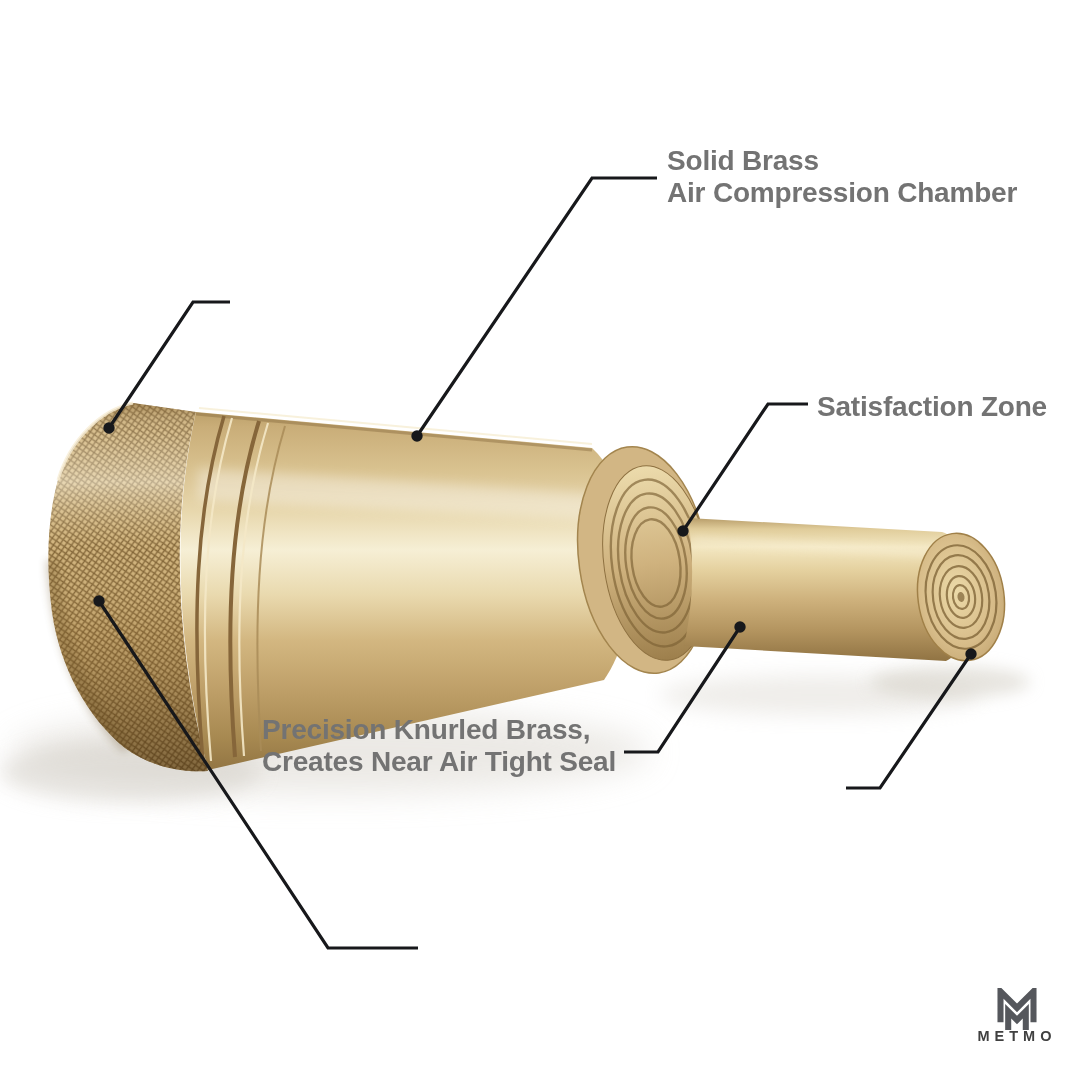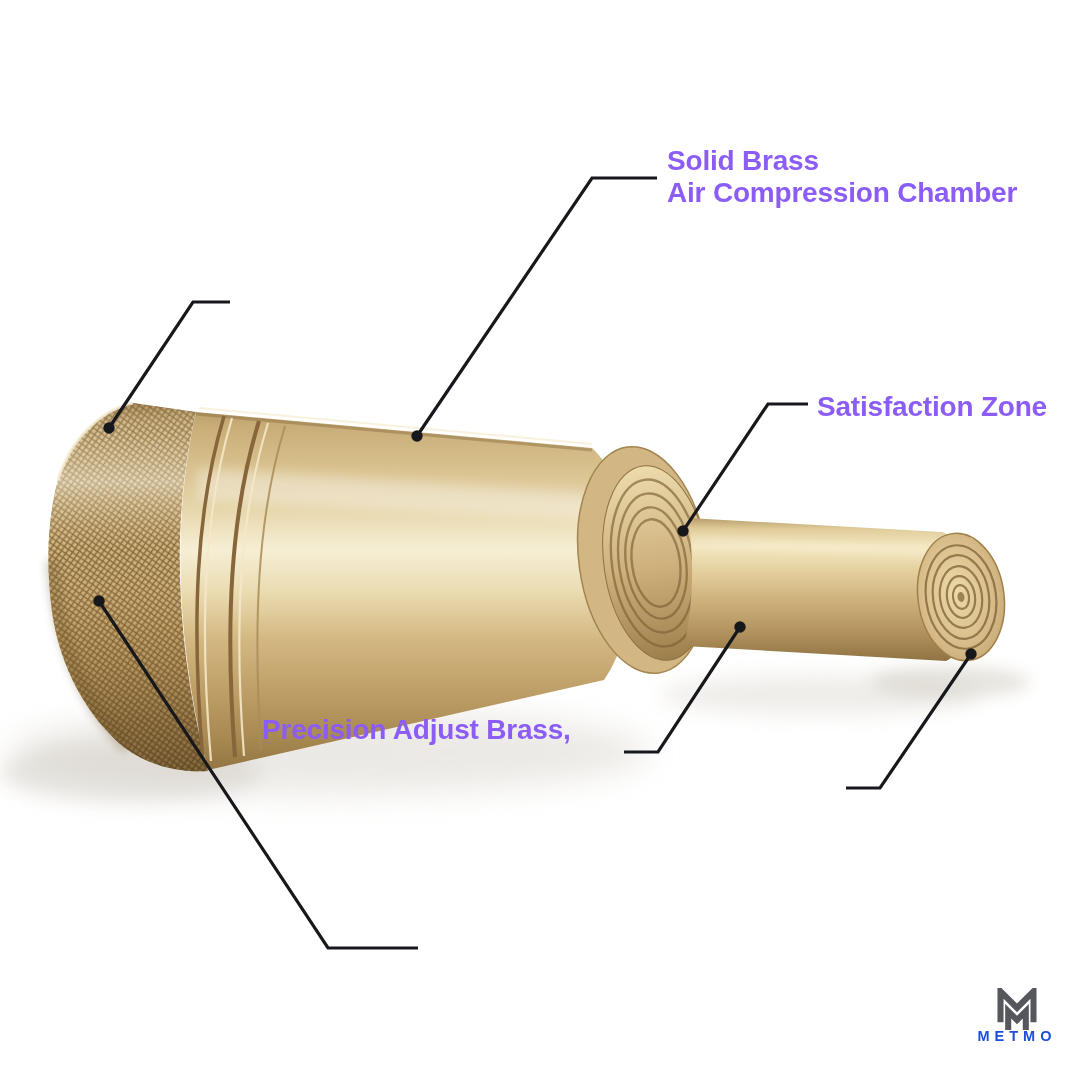--- a/index.html
+++ b/index.html
@@ -1,22 +1,22 @@
 <!DOCTYPE html>
 <html><head>
 <meta charset="utf-8">
 <style>
   html,body{margin:0;padding:0;background:#ffffff;}
   .canvas{position:relative;width:1080px;height:1080px;background:#ffffff;overflow:hidden;
           font-family:"Liberation Sans",sans-serif;}
   .art{position:absolute;left:0;top:0;width:1080px;height:1080px;}
-  .label{position:absolute;font-weight:700;font-size:28px;line-height:32px;color:#8b5cf6;
+  .label{position:absolute;font-weight:700;font-size:28px;line-height:32px;color:#737373;
          letter-spacing:-0.2px;white-space:nowrap;}
   .logo-text{position:absolute;left:967px;top:1028px;width:100px;text-align:center;
-             font-weight:700;font-size:14.5px;letter-spacing:5px;color:#1d4ed8;}
+             font-weight:700;font-size:14.5px;letter-spacing:5px;color:#404040;}
   .logo-mark{position:absolute;left:995px;top:988px;width:44px;height:42px;}
 </style>
 </head>
 <body>
 
 <div class="canvas">
 
   <svg class="art" viewBox="0 0 1080 1080" xmlns="http://www.w3.org/2000/svg">
     <defs>
       <linearGradient id="gradBody" x1="0" y1="400" x2="0" y2="775" gradientUnits="userSpaceOnUse">
@@ -159,21 +159,22 @@
     <div>Solid Brass</div>
     <div>Air Compression Chamber</div>
   </div>
 
 
   <div class="label" style="left:817px;top:391px">
     <div>Satisfaction Zone</div>
   </div>
 
   <div class="label" style="left:262px;top:714px">
-    <div>Precision Adjust Brass,</div>
+    <div>Precision Knurled Brass,</div>
+    <div>Creates Near Air Tight Seal</div>
   </div>
 
 
 
   <svg class="logo-mark" viewBox="0 0 40 38" xmlns="http://www.w3.org/2000/svg">
     <polyline points="5,31 5,3 20,18 35,3 35,31" fill="none" stroke="#55575c" stroke-width="5.5"></polyline>
     <polyline points="12,38 12,21 20,29 28,21 28,38" fill="none" stroke="#55575c" stroke-width="5.5"></polyline>
   </svg>
   <div class="logo-text">METMO</div>
 

